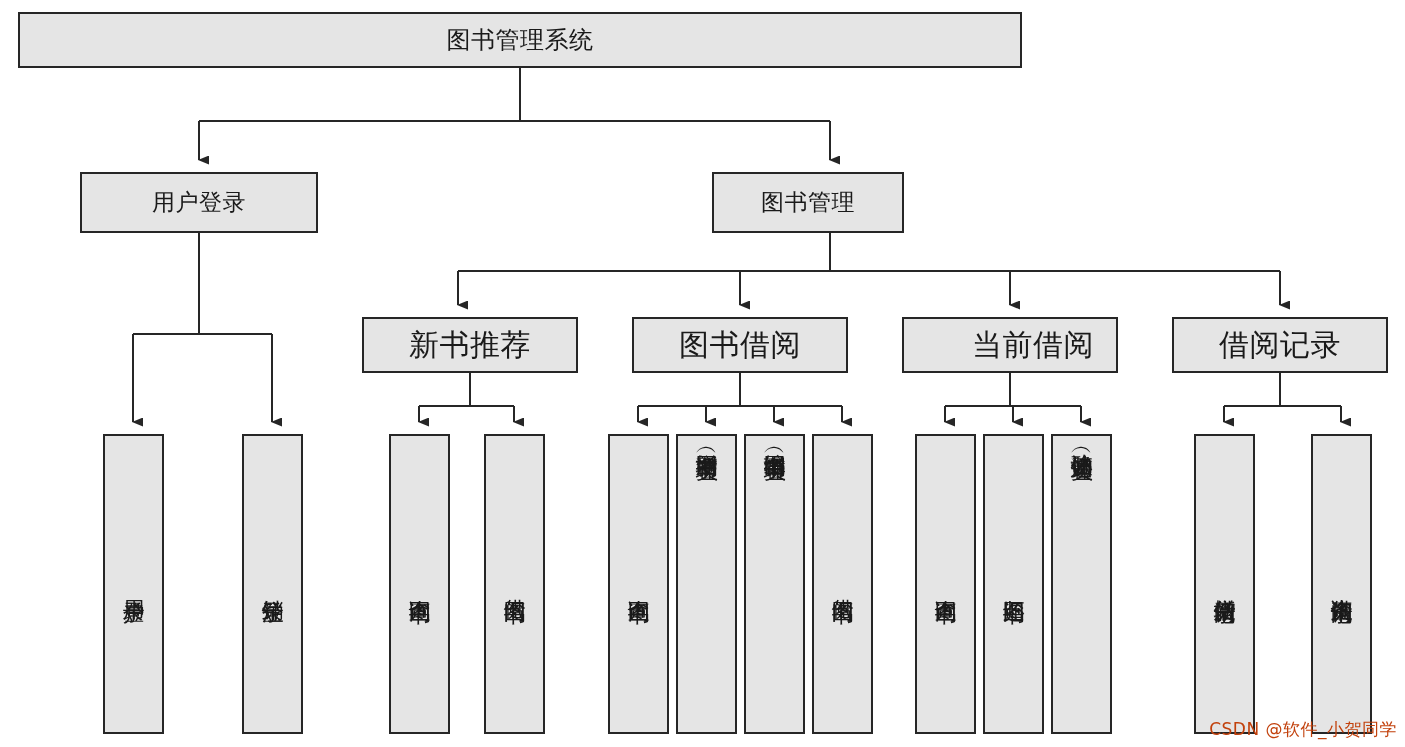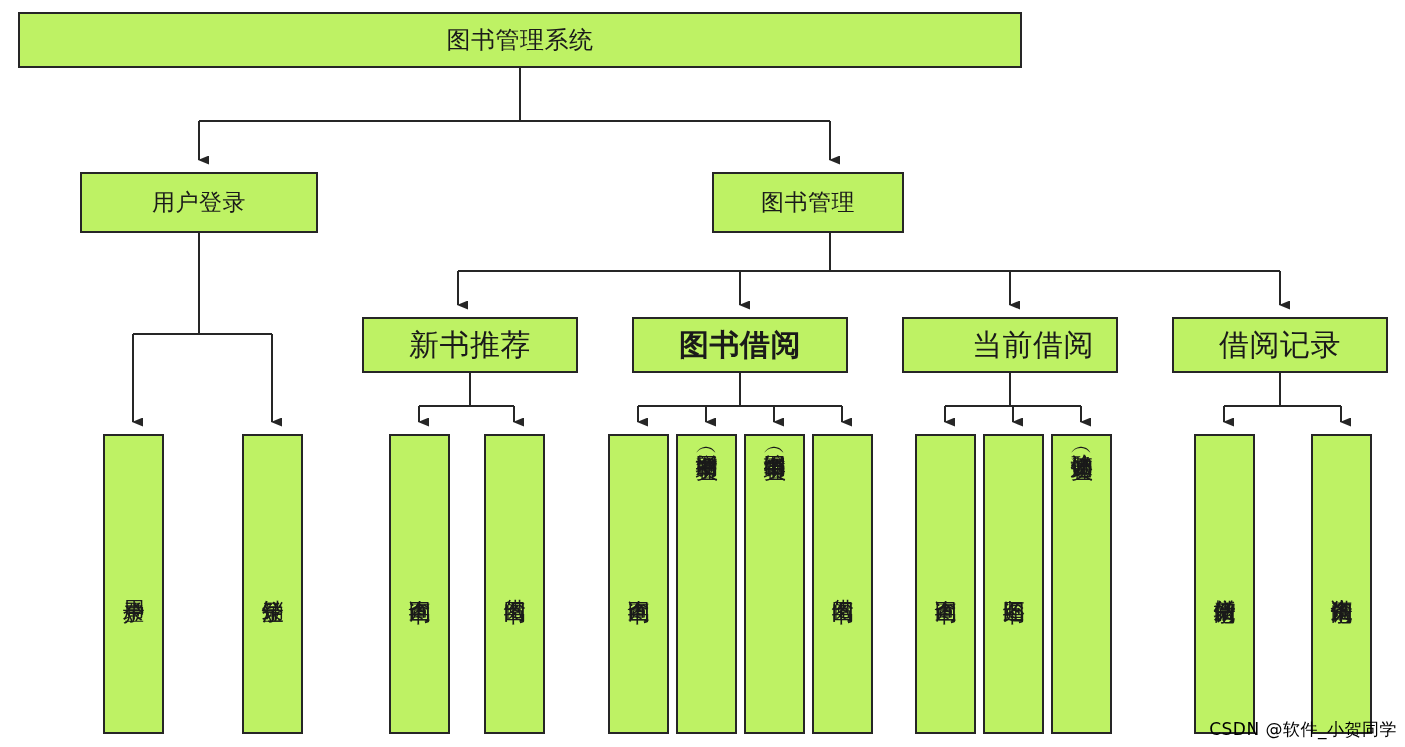--- a/index.html
+++ b/index.html
@@ -21,21 +21,21 @@
     position: absolute;
     top: 0;
     left: 0;
     width: 1405px;
     height: 747px;
   }
   .node-box {
     position: absolute;
     box-sizing: border-box;
     border: 2px solid #262626;
-    background: #bef264;
+    background: #e5e5e5;
     display: flex;
     align-items: center;
     justify-content: center;
     color: #1a1a1a;
   }
   .node-label {
     display: block;
     text-align: center;
     line-height: 1.12;
     letter-spacing: 0.5px;
@@ -63,21 +63,21 @@
     max-height: 100%;
   }
   .node-leaf-top .node-label {
     align-self: flex-start;
   }
   #watermark {
     position: absolute;
     right: 8px;
     bottom: 6px;
     font-size: 17px;
-    color: #000000;
+    color: #c2410c;
     white-space: nowrap;
     letter-spacing: 0.5px;
     pointer-events: none;
     margin-top: 29px;
   }
 </style>
 </head>
 <body>
 
 <div id="diagram-root">
@@ -144,21 +144,21 @@
   </div>
 
   <div class="node-box node-level2" style="left:712px; top:172px; width:192px; height:61px;">
     <span class="node-label">图书管理</span>
   </div>
 
   <div class="node-box node-level3" style="left:362px; top:317px; width:216px; height:56px;">
     <span class="node-label">新书推荐</span>
   </div>
 
-  <div class="node-box node-level3" style="left:632px; top:317px; width:216px; height:56px;font-weight:bold;">
+  <div class="node-box node-level3" style="left:632px; top:317px; width:216px; height:56px;">
     <span class="node-label">图书借阅</span>
   </div>
 
   <div class="node-box node-level3" style="left:902px; top:317px; width:216px; height:56px;padding-left:46px;">
     <span class="node-label">当前借阅</span>
   </div>
 
   <div class="node-box node-level3" style="left:1172px; top:317px; width:216px; height:56px;">
     <span class="node-label">借阅记录</span>
   </div>

